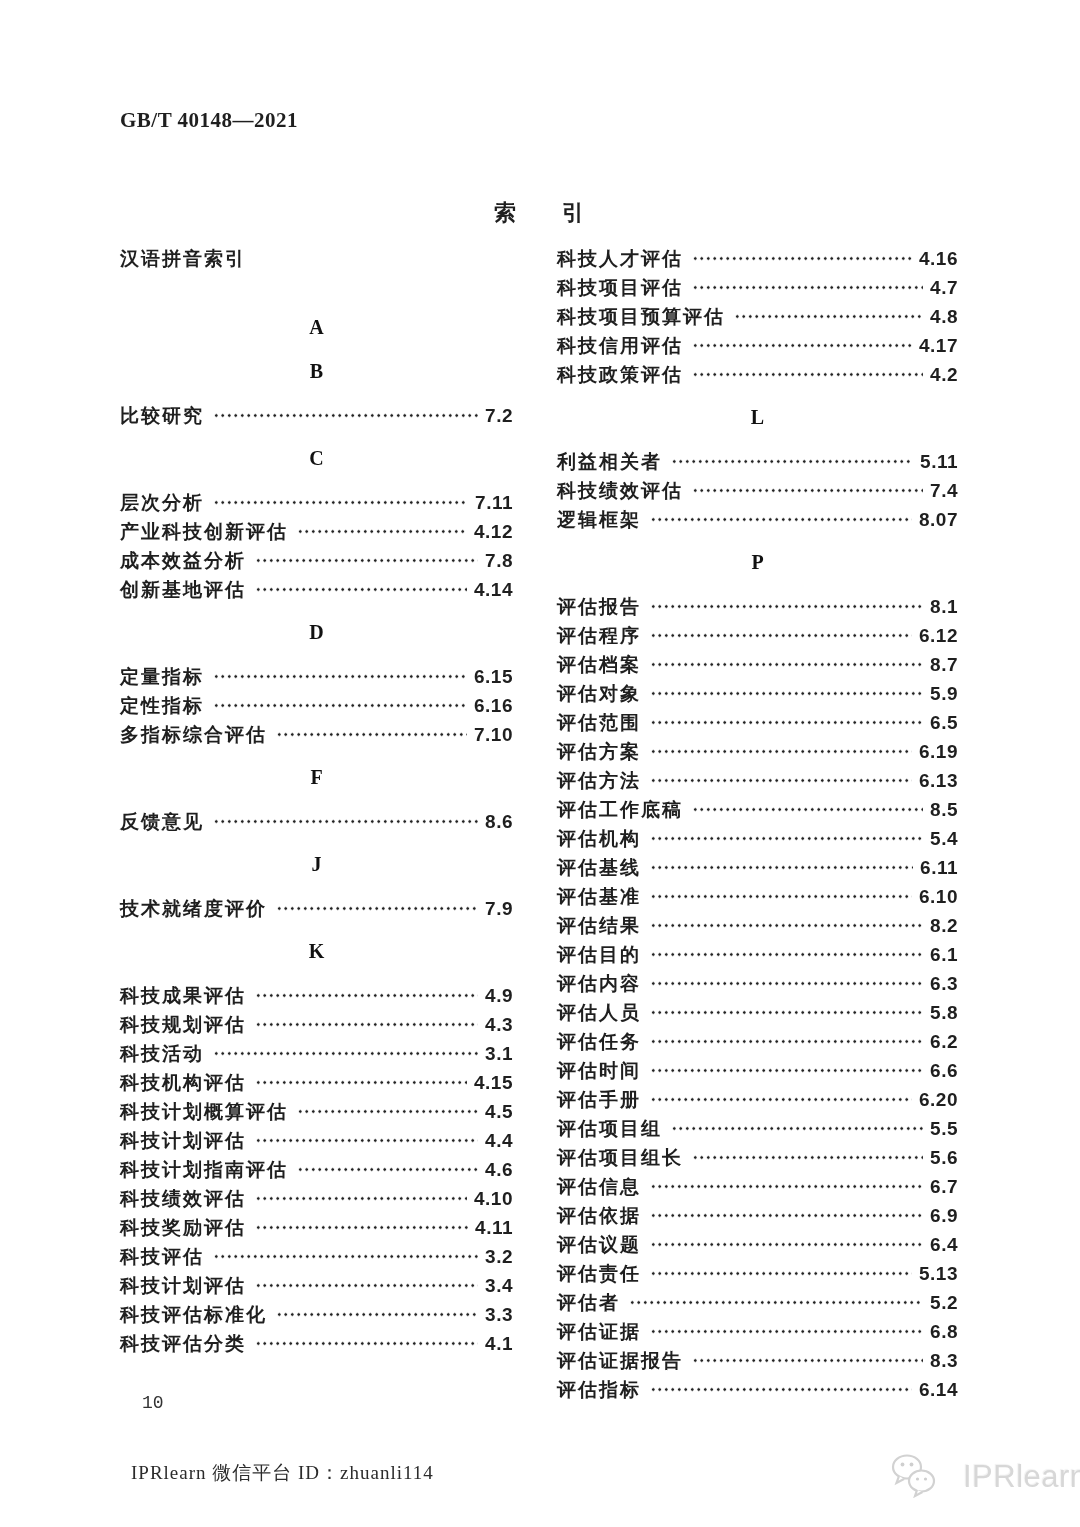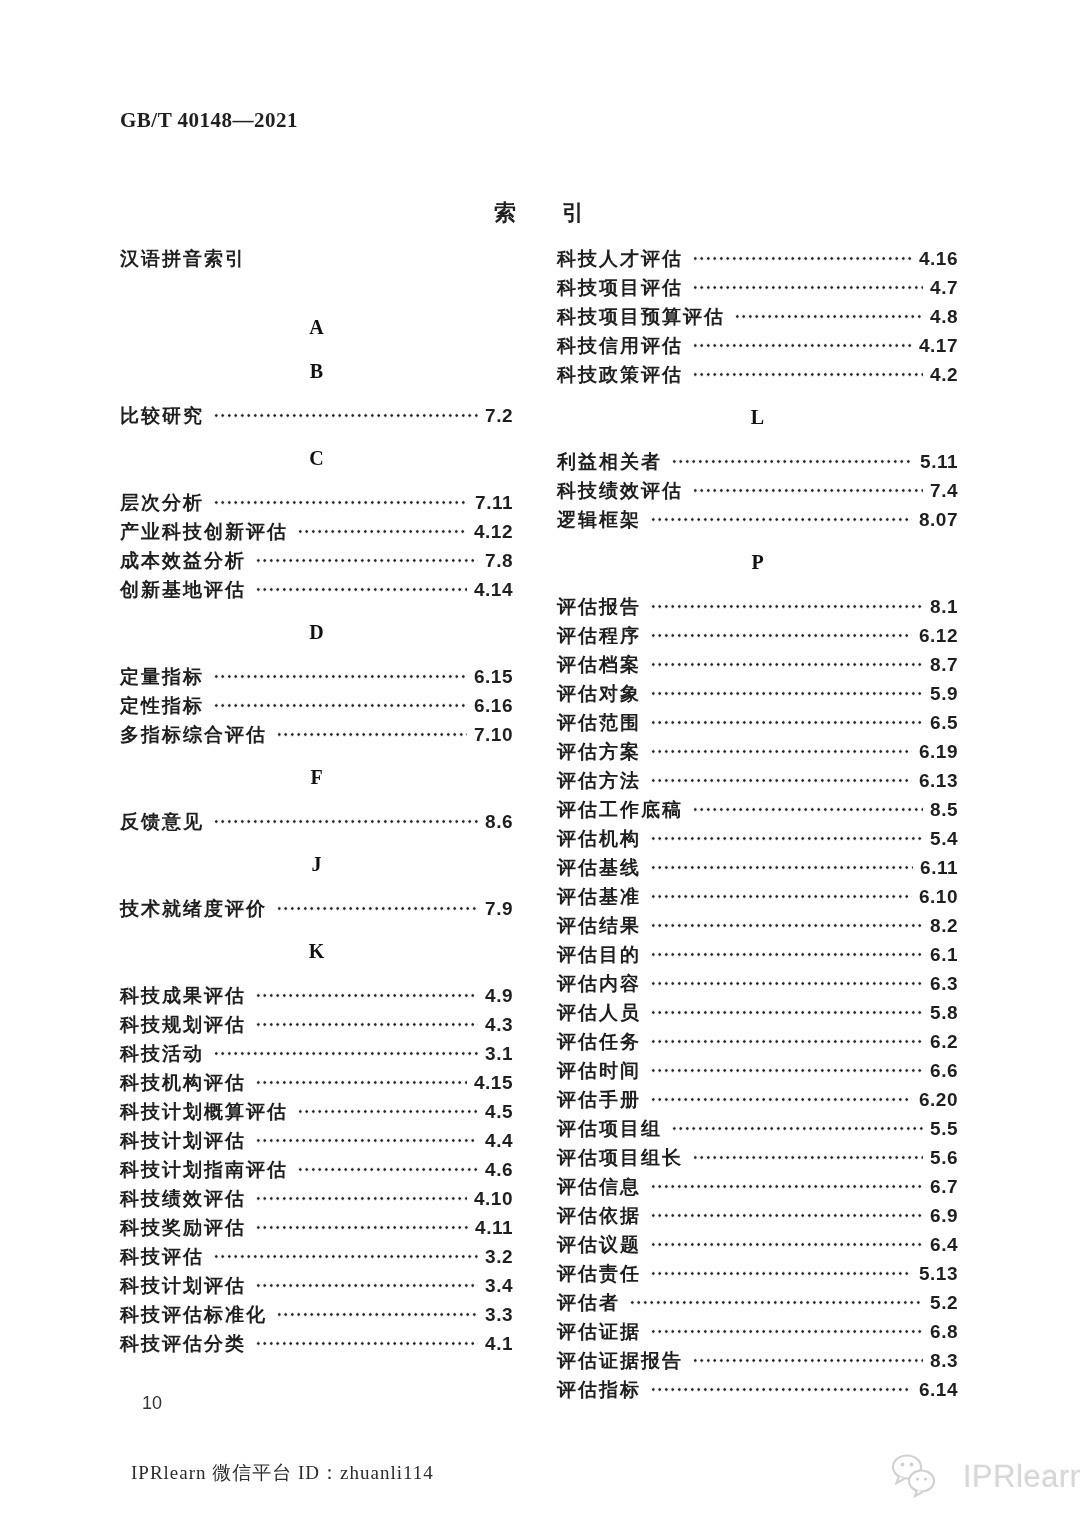--- a/index.html
+++ b/index.html
@@ -94,21 +94,21 @@
     font-size: 19px;
     white-space: nowrap;
     letter-spacing: 0.5px;
   }
 
   
   .page-number {
     position: absolute;
     left: 142px;
     top: 1393px;
-    font-family: Liberation Sans, sans-serif;
+    font-family: Liberation Mono, monospace;
     font-size: 18px;
     color: #333;
   }
   .footer-note {
     position: absolute;
     left: 131px;
     top: 1460px;
     font-family: "Liberation Serif", serif;
     font-size: 19px;
     letter-spacing: 1px;

